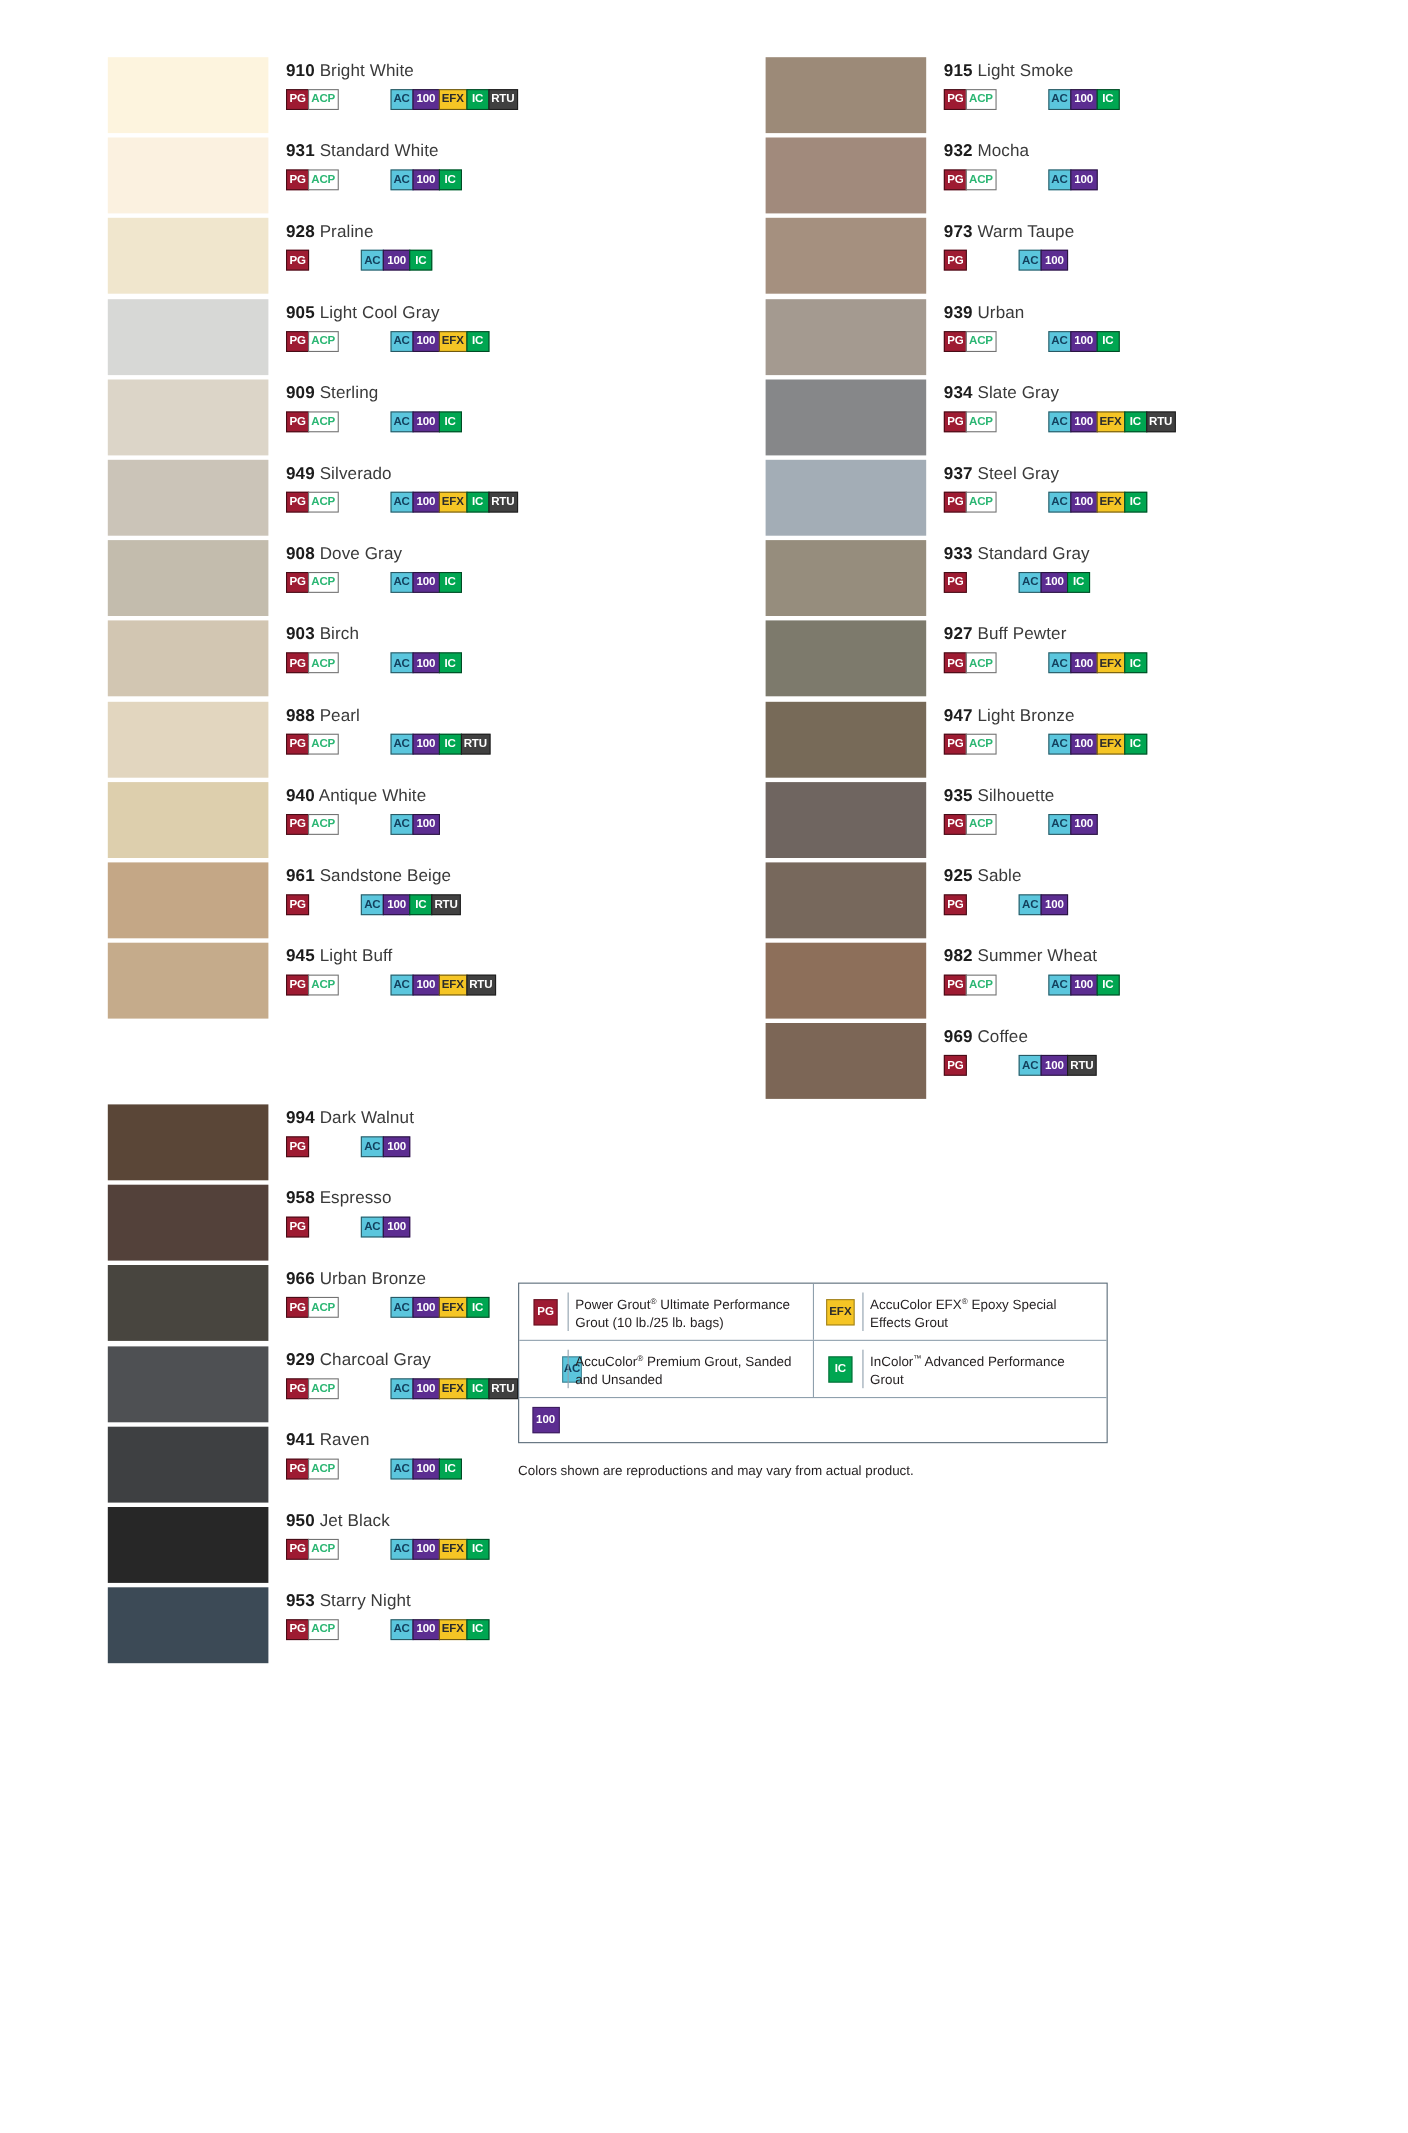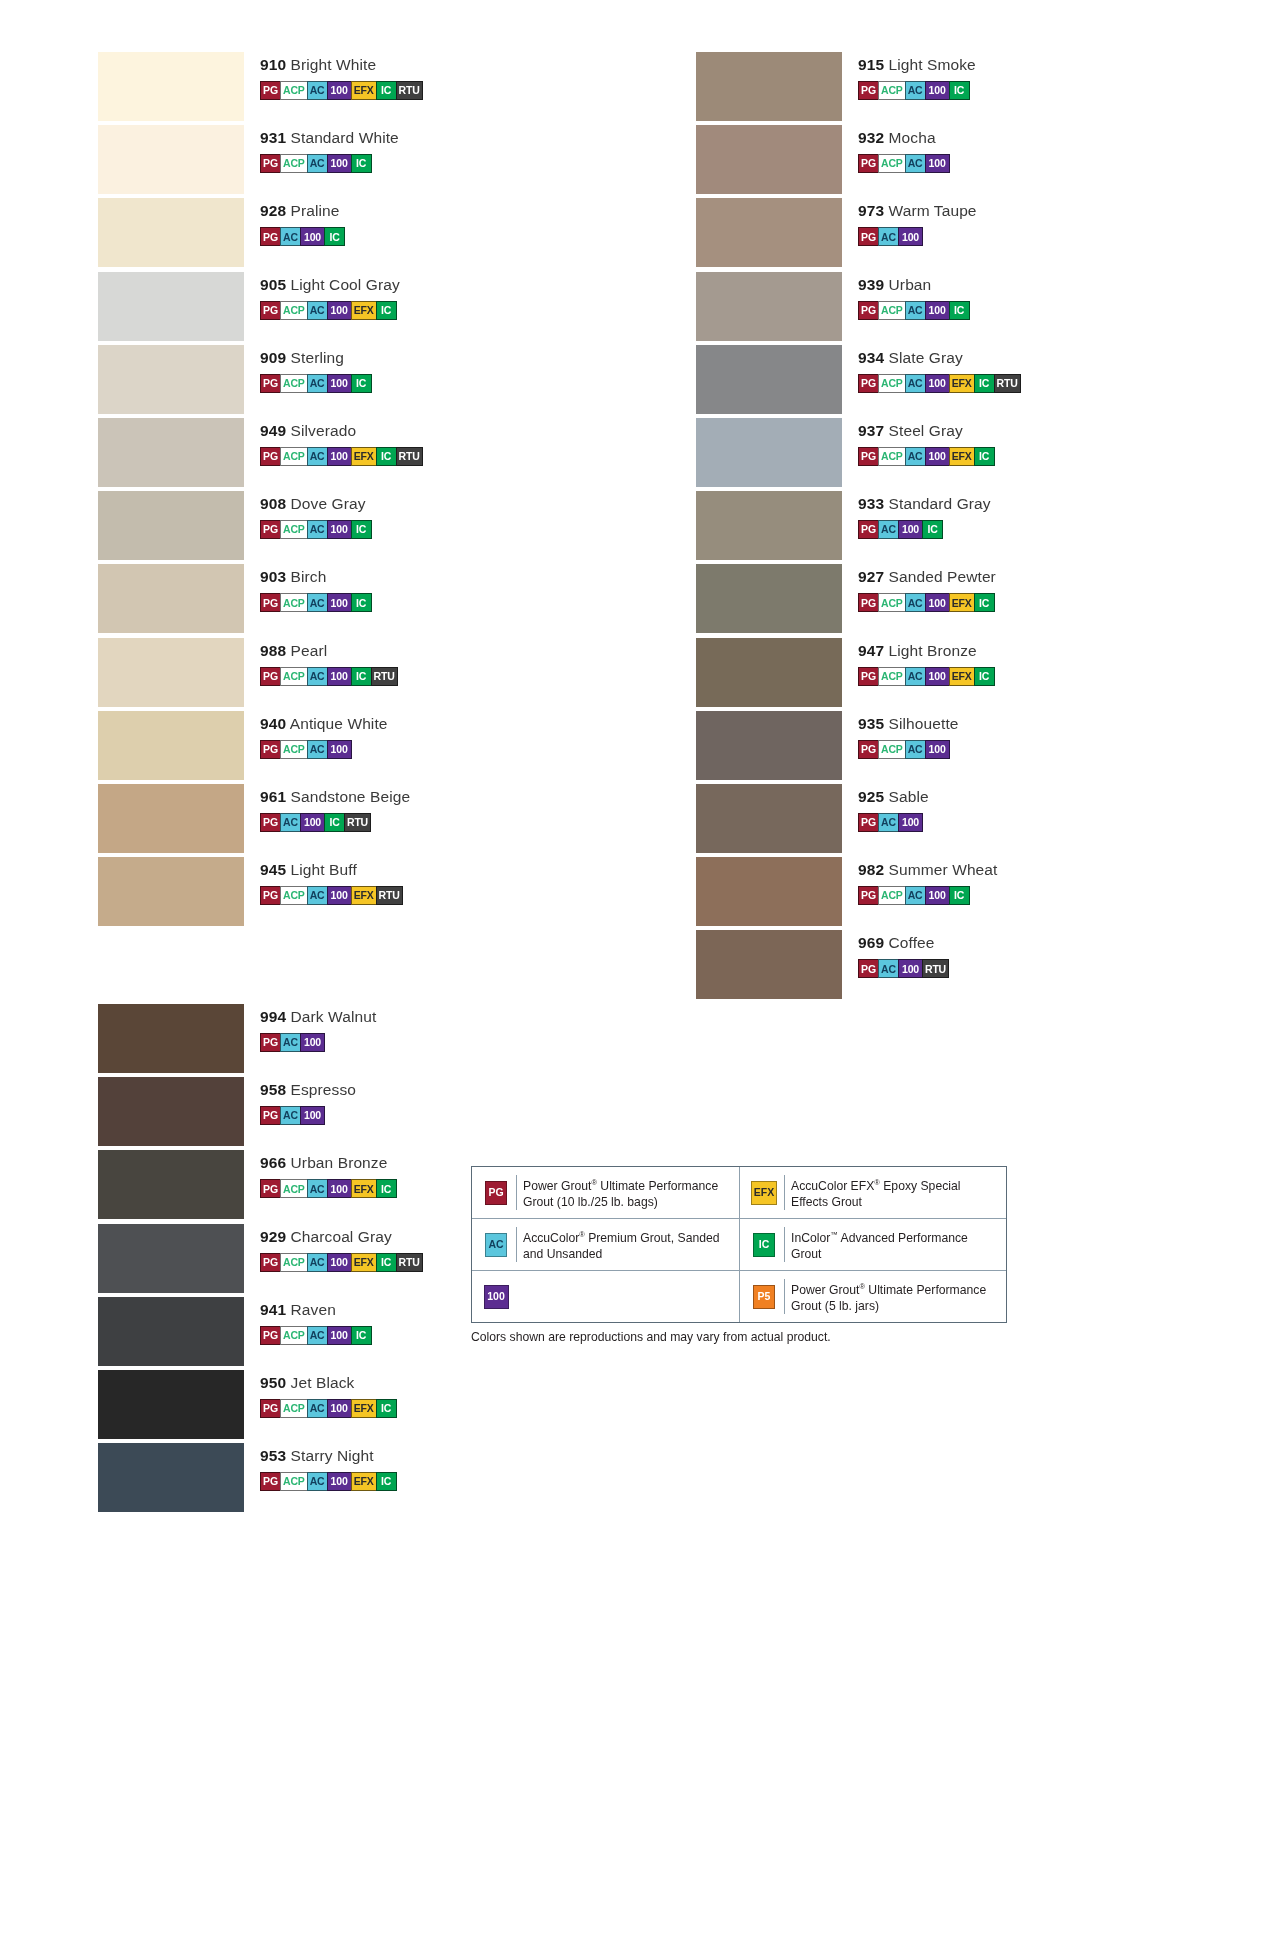--- a/index.html
+++ b/index.html
@@ -78,21 +78,21 @@
     justify-content: center;
     line-height: 1;
     padding: 0 2px;
     font-family: "Liberation Sans", sans-serif;
     border: 1px solid rgba(0,0,0,0.55);
     margin-right: -1px;
     letter-spacing: -0.2px;
   }
   .badge-PG  { background: #9e1b32; color: #ffffff; }
   .badge-ACP { background: #ffffff; color: #2bb673; }
-  .badge-AC  { background: #5bc6dd; color: #123f5c; }
+  .badge-AC  { background: #5bc6dd; color: #123f5c; margin-left: 48px; }
   .badge-100 { background: #5c2d91; color: #ffffff; min-width: 25px; }
   .badge-EFX { background: #f5c525; color: #2b2b2b; min-width: 26px; }
   .badge-IC  { background: #00a651; color: #ffffff; }
   .badge-RTU { background: #404040; color: #ffffff; min-width: 27px; }
   .badge-P5  { background: #f08022; color: #ffffff; }
 
   
   #legend {
     position: absolute;
     left: 471px;
@@ -404,21 +404,21 @@
             <span class="badge badge-PG">PG</span>
             <span class="badge badge-AC">AC</span>
             <span class="badge badge-100">100</span>
             <span class="badge badge-IC">IC</span>
           </div>
         </div>
       </div>
       <div class="swatch-row">
         <div class="chip" style="background: rgb(125, 122, 108);"></div>
         <div class="row-meta">
-          <div class="row-title"><span class="row-code">927</span><span class="row-name"> Sanded Pewter</span></div>
+          <div class="row-title"><span class="row-code">927</span><span class="row-name"> Buff Pewter</span></div>
           <div class="badges">
             <span class="badge badge-PG">PG</span>
             <span class="badge badge-ACP">ACP</span>
             <span class="badge badge-AC">AC</span>
             <span class="badge badge-100">100</span>
             <span class="badge badge-EFX">EFX</span>
             <span class="badge badge-IC">IC</span>
           </div>
         </div>
       </div>
@@ -608,23 +608,17 @@
           </div>
           <div class="legend-text">InColor<sup>™</sup> Advanced Performance Grout</div>
         </div>
       </div>
       <div class="legend-row">
         <div class="legend-cell">
           <div class="legend-badge-wrap">
             <span class="legend-badge badge-100" style="background: rgb(92, 45, 145); color: rgb(255, 255, 255);">100</span>
           </div>
         </div>
-        <div class="legend-cell">
-          <div class="legend-badge-wrap">
-            <span class="legend-badge badge-P5" style="background: rgb(240, 128, 34); color: rgb(255, 255, 255);">P5</span>
-          </div>
-          <div class="legend-text">Power Grout<sup>®</sup> Ultimate Performance Grout (5 lb. jars)</div>
-        </div>
       </div>
     </div>
   <div id="legend-note">Colors shown are reproductions and may vary from actual product.</div>
 
 </div>
 
 </body></html>

